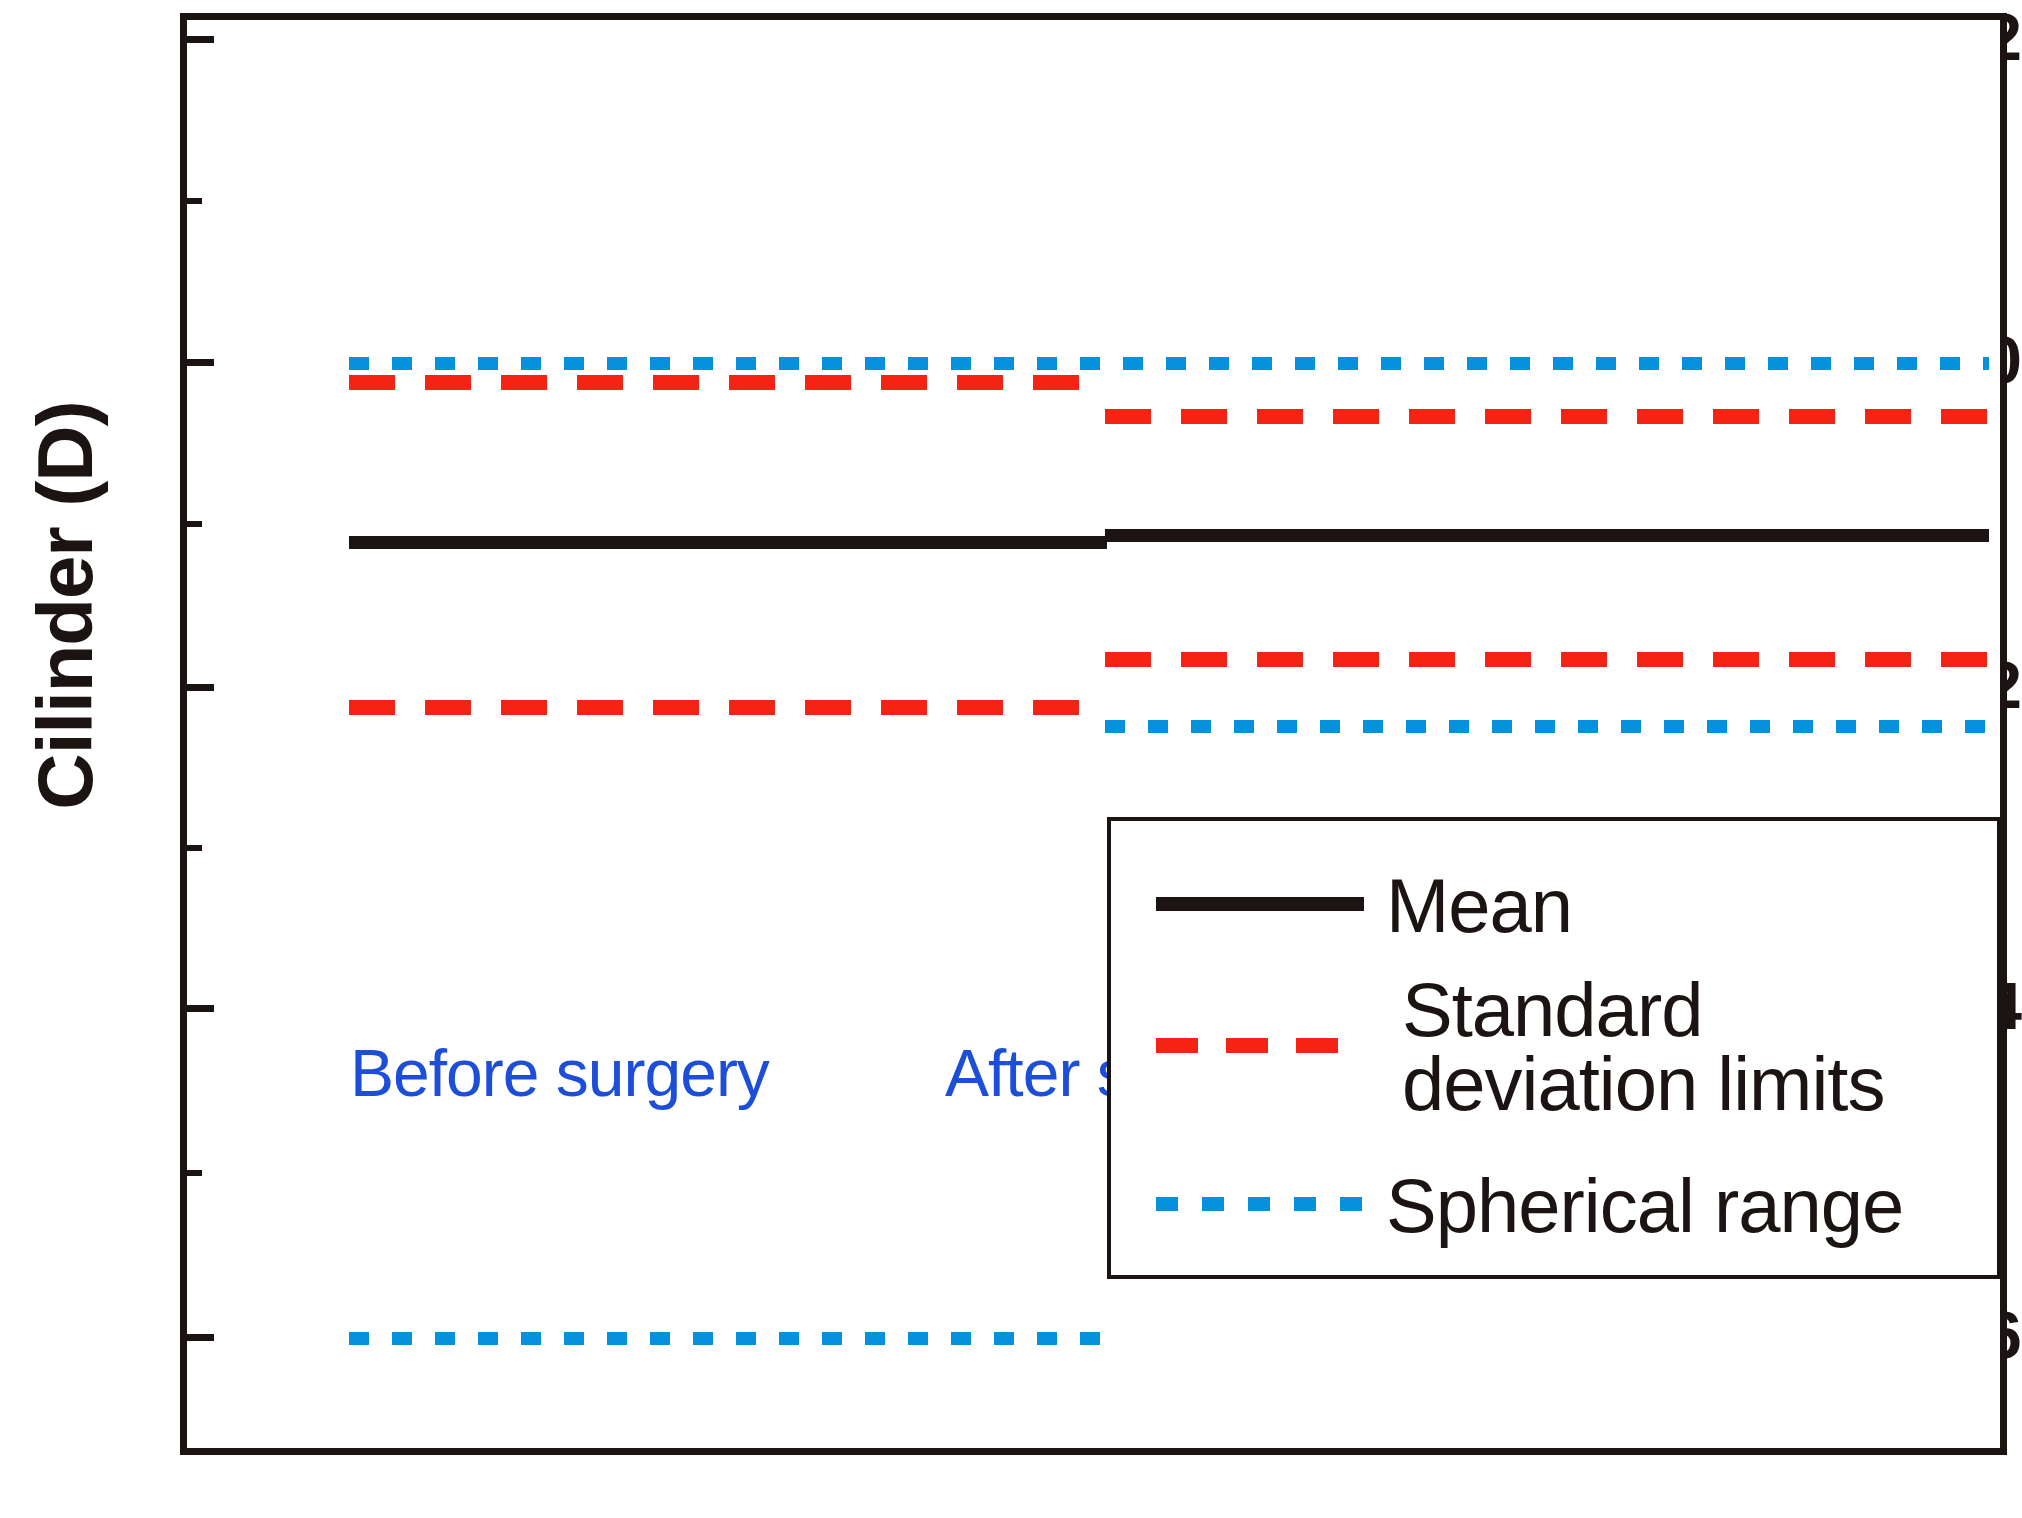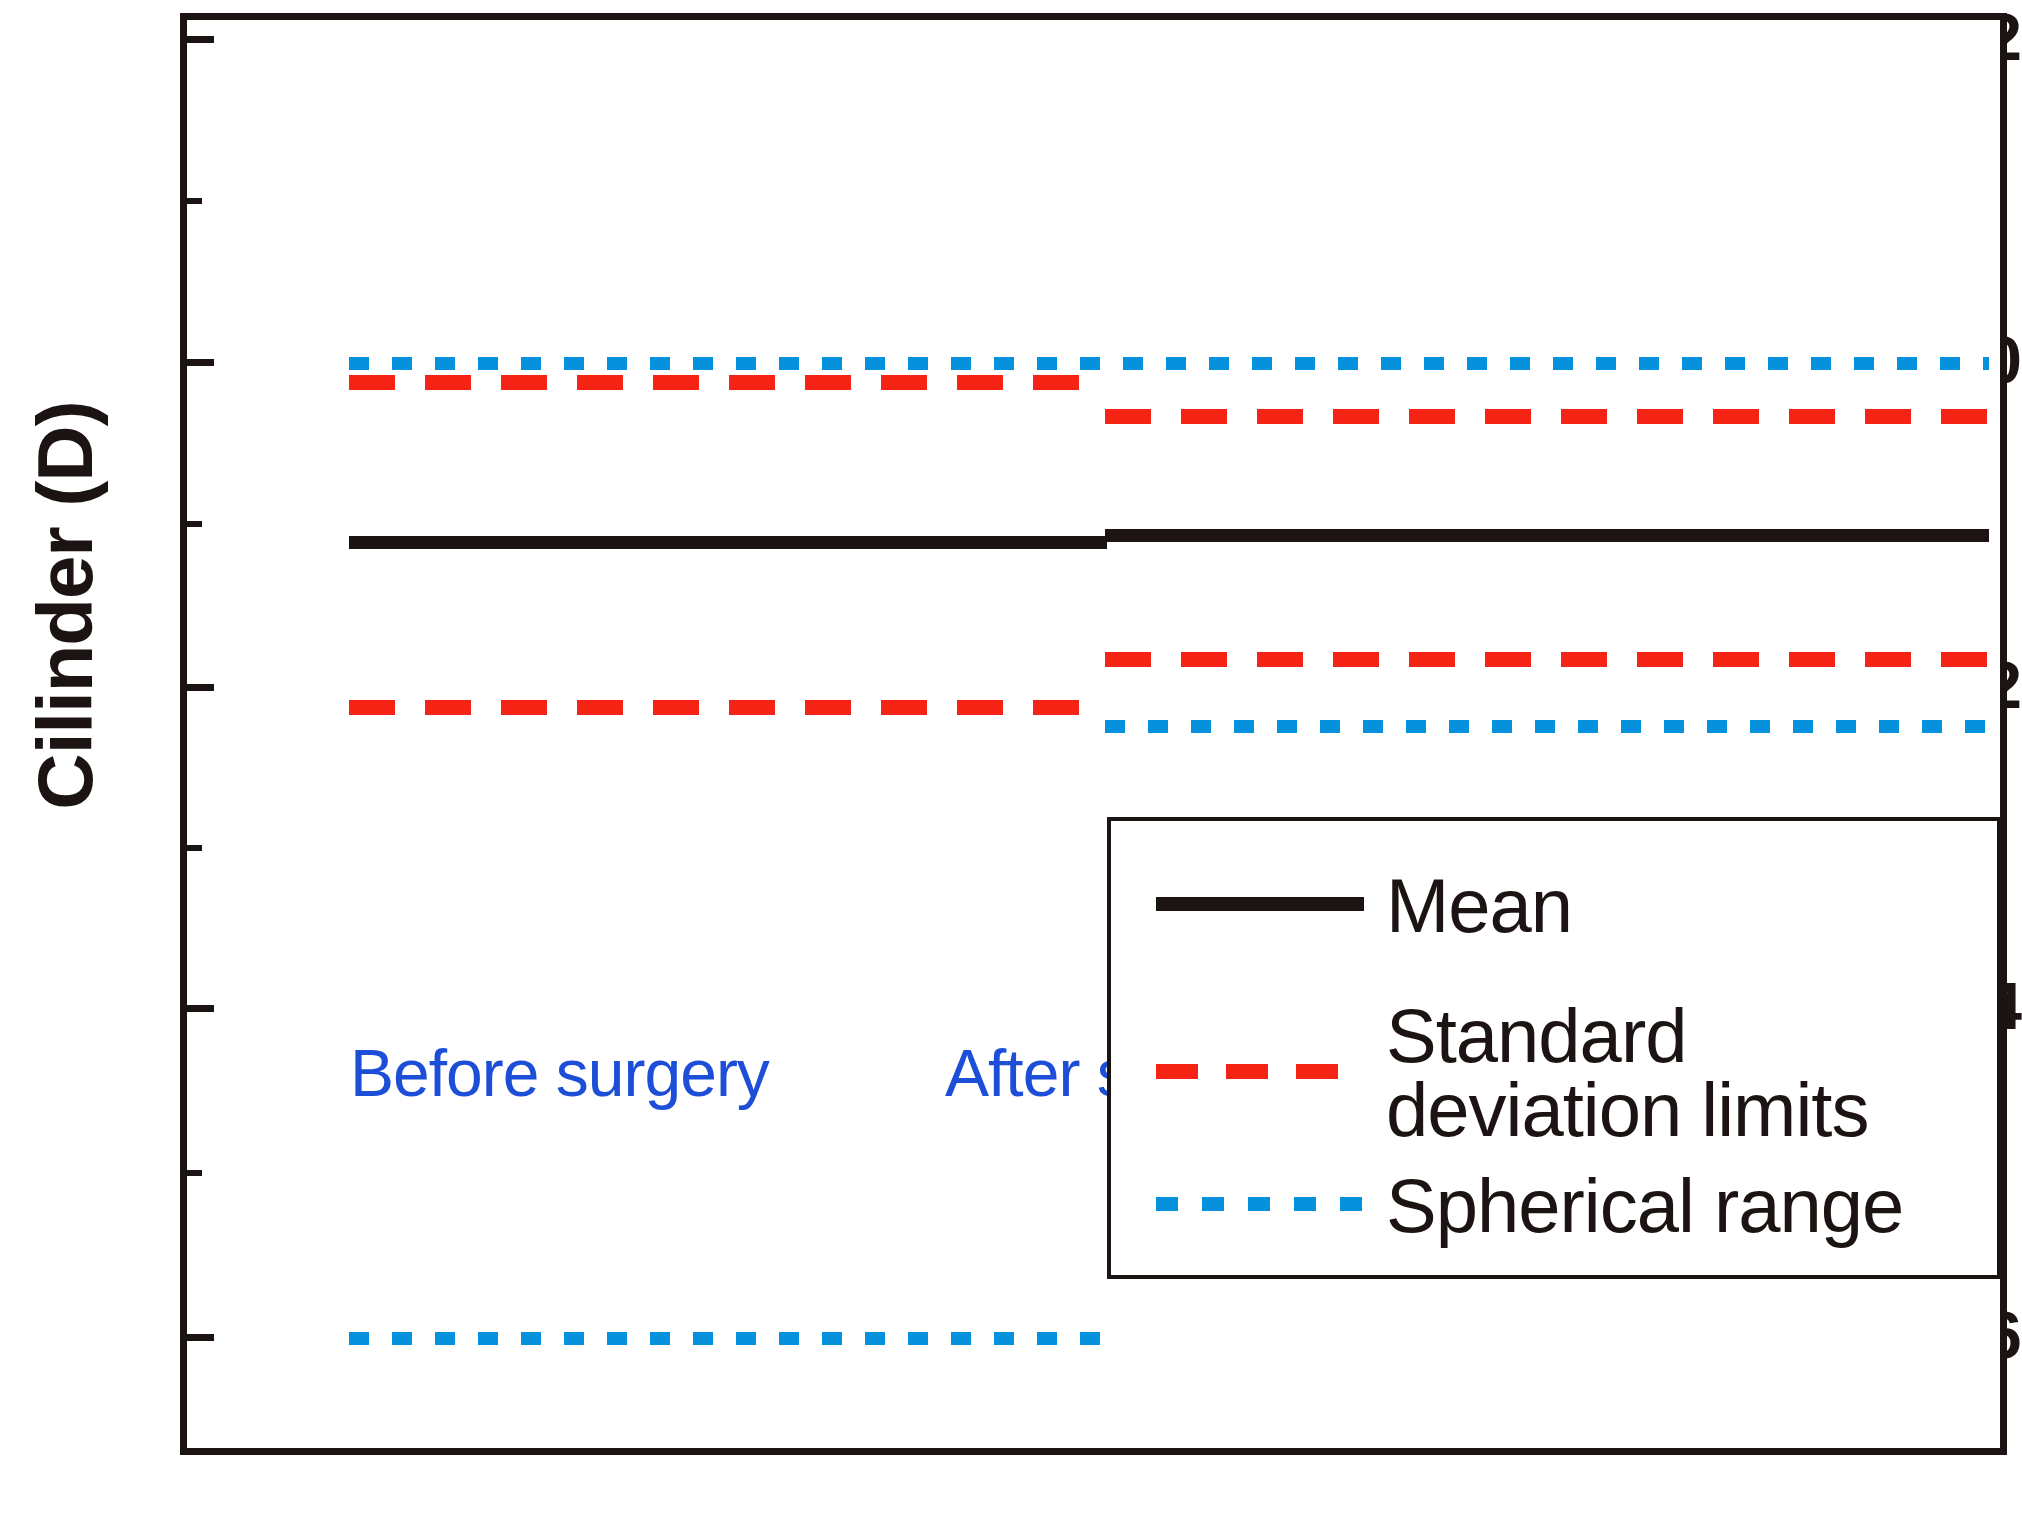--- a/index.html
+++ b/index.html
@@ -108,21 +108,21 @@
 
   <div id="legend">
 
     <div class="legend-row" style="top:40px;">
       <div class="legend-key">
         <div class="k solid-black"></div>
       </div>
       <div class="legend-text">Mean</div>
     </div>
 
-    <div class="legend-row" style="top:170px;">
+    <div class="legend-row" style="top:144px;gap:16px;">
       <div class="legend-key">
         <div class="k dash-red"></div>
       </div>
       <div class="legend-text" style="max-width:600px;">Standard deviation limits</div>
     </div>
 
     <div class="legend-row" style="top:340px;">
       <div class="legend-key">
         <div class="k dot-blue"></div>
       </div>

